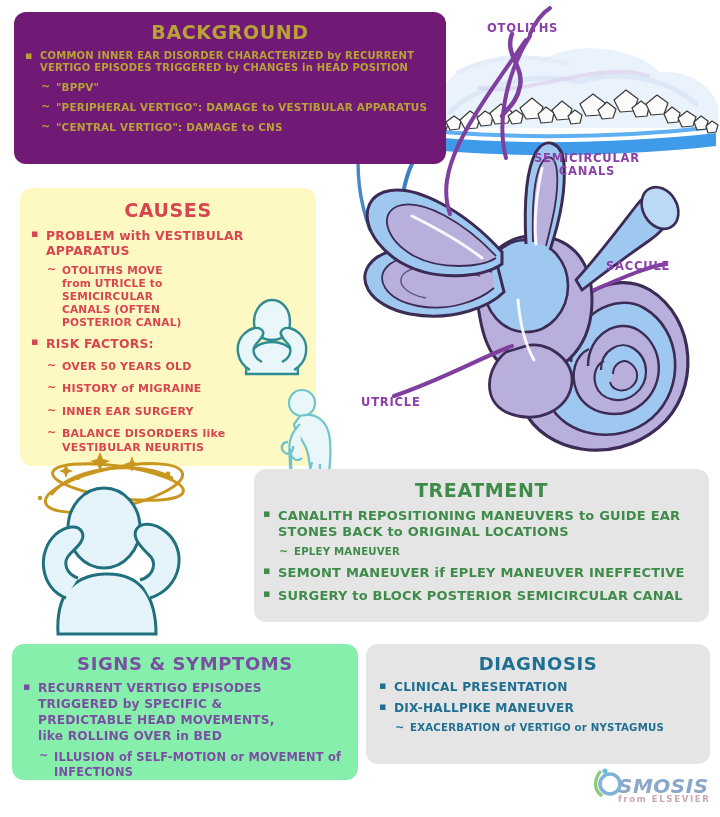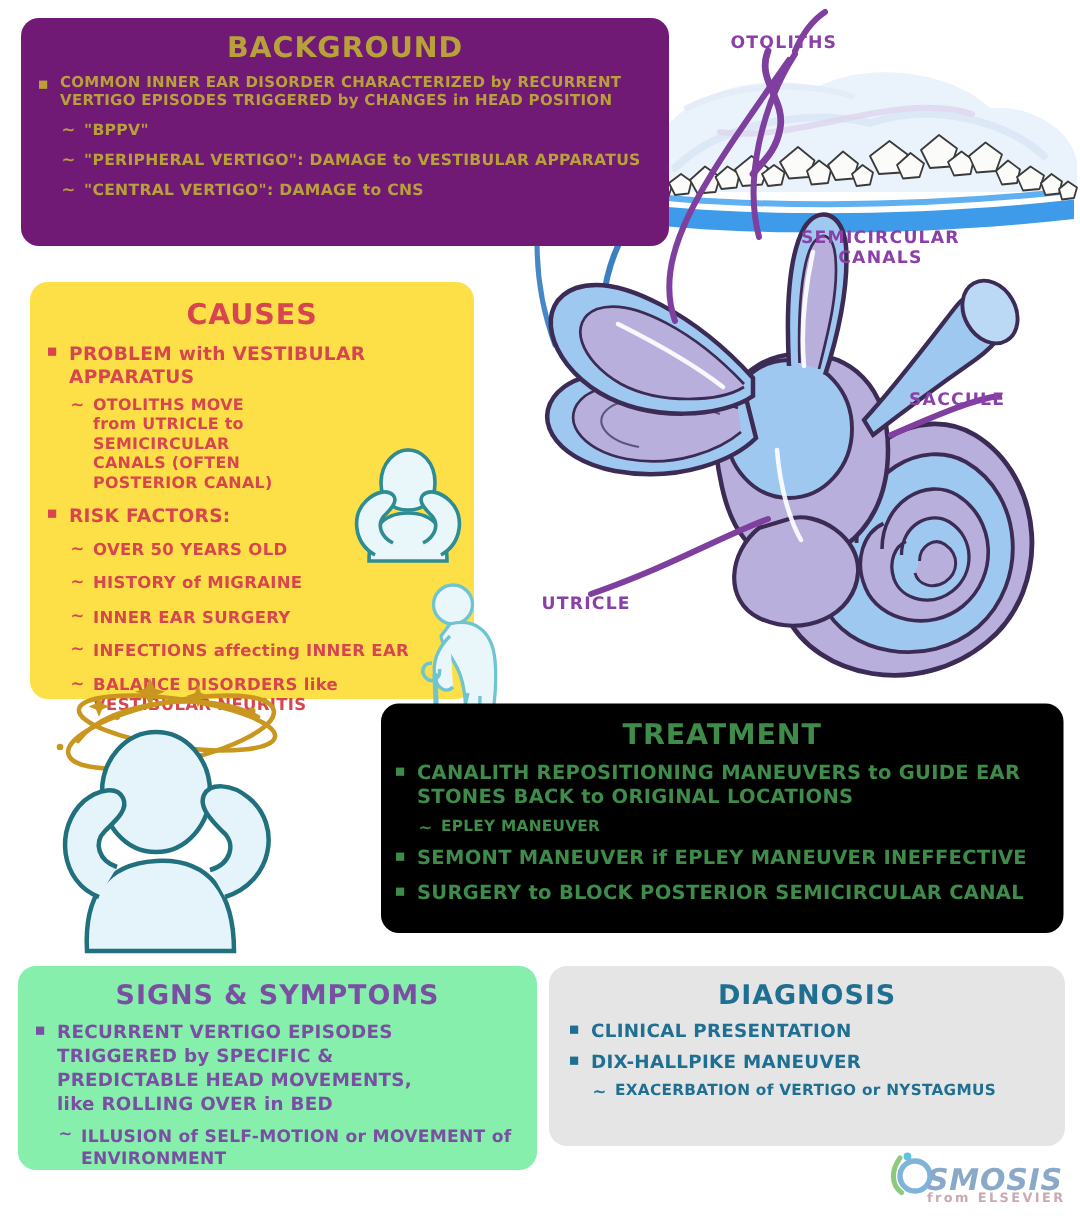--- a/index.html
+++ b/index.html
@@ -12,26 +12,26 @@
   #root { position: relative; width: 720px; height: 817px; background: #fff; }
 
   .panel { position: absolute; border-radius: 12px; }
 
   
   #bg-panel { left: 14px; top: 12px; width: 432px; height: 152px; background: #701a75; }
   .h-bg { color: #B9A13A; }
   #bg-title { text-align: center; font-size: 19px; font-weight: 700; letter-spacing: .6px; margin-top: 9px; }
 
   
-  #causes-panel { left: 20px; top: 188px; width: 296px; height: 278px; background: #fde047; }
+  #causes-panel { left: 20px; top: 188px; width: 296px; height: 278px; background: #fef9c3; }
   .h-ca { color: #D7464F; }
   #causes-title { text-align: center; font-size: 19px; font-weight: 700; letter-spacing: .6px; margin-top: 11px; }
 
   
-  #treat-panel { left: 254px; top: 469px; width: 455px; height: 153px; background: #000000; }
+  #treat-panel { left: 254px; top: 469px; width: 455px; height: 153px; background: #e5e5e5; }
   .h-tr { color: #3E8B4A; }
   #treat-title { text-align: center; font-size: 19px; font-weight: 700; letter-spacing: .6px; margin-top: 10px; }
 
   
   #signs-panel { left: 12px; top: 644px; width: 346px; height: 136px; background: #86efac; }
   .h-sg { color: #7A4FA3; }
   #signs-title { text-align: center; font-size: 18px; font-weight: 700; letter-spacing: .6px; margin-top: 9px; }
 
   
   #diag-panel { left: 366px; top: 644px; width: 344px; height: 120px; background: #e5e5e5; }
@@ -207,21 +207,20 @@
     <div class="h-ca" id="causes-title">CAUSES</div>
     <ul id="causes-list" class="h-ca">
       <li class="lv1">PROBLEM with VESTIBULAR APPARATUS</li>
       <li class="lv2" style="padding-right:120px">OTOLITHS MOVE from UTRICLE to SEMICIRCULAR CANALS (OFTEN POSTERIOR CANAL)</li>
       <li class="lv1" style="">RISK FACTORS:</li>
     </ul>
     <ul id="rf-list" class="h-ca" style="margin:0 8px 0 8px">
       <li class="lv2">OVER 50 YEARS OLD</li>
       <li class="lv2">HISTORY of MIGRAINE</li>
       <li class="lv2">INNER EAR SURGERY</li>
-      <li class="lv2">INFECTIONS affecting INNER EAR</li>
       <li class="lv2" style="padding-right:66px">BALANCE DISORDERS like VESTIBULAR NEURITIS</li>
     </ul>
   </div>
 
   <div class="art" id="figure-headache">
     <svg width="96" height="84" viewBox="0 0 96 84">
       <circle cx="48" cy="20" r="17" fill="#E24B43"></circle>
       <path d="M30 26 C30 12 40 4 48 4 C57 4 66 12 66 26 C66 38 58 44 48 44 C38 44 30 38 30 26 Z" fill="#E9F6FA" stroke="#2E8C93" stroke-width="2.4"></path>
       <path d="M22 78 C22 56 32 46 48 46 C64 46 74 56 74 78 Z" fill="#E9F6FA" stroke="#2E8C93" stroke-width="2.4"></path>
       <path d="M26 74 C12 66 10 48 20 38 C26 32 34 30 38 34 C42 38 36 44 32 48 C27 54 30 62 38 66" fill="#E9F6FA" stroke="#2E8C93" stroke-width="2.4"></path>
@@ -278,21 +277,21 @@
       <li class="lv2">EPLEY MANEUVER</li>
       <li class="lv1">SEMONT MANEUVER if EPLEY MANEUVER INEFFECTIVE</li>
       <li class="lv1">SURGERY to BLOCK POSTERIOR SEMICIRCULAR CANAL</li>
     </ul>
   </div>
 
   <div class="panel" id="signs-panel">
     <div class="h-sg" id="signs-title">SIGNS &amp; SYMPTOMS</div>
     <ul id="signs-list" class="h-sg">
       <li class="lv1" style="padding-right:44px">RECURRENT VERTIGO EPISODES TRIGGERED by SPECIFIC &amp; PREDICTABLE HEAD MOVEMENTS, like ROLLING OVER in BED</li>
-      <li class="lv2" style="padding-right:6px">ILLUSION of SELF-MOTION or MOVEMENT of ENVIRONMENT</li>
+      <li class="lv2" style="padding-right:6px">ILLUSION of SELF-MOTION or MOVEMENT of INFECTIONS</li>
     </ul>
   </div>
 
   <div class="panel" id="diag-panel">
     <div class="h-dx" id="diag-title">DIAGNOSIS</div>
     <ul id="diag-list" class="h-dx">
       <li class="lv1">CLINICAL PRESENTATION</li>
       <li class="lv1">DIX-HALLPIKE MANEUVER</li>
       <li class="lv2">EXACERBATION of VERTIGO or NYSTAGMUS</li>
     </ul>

